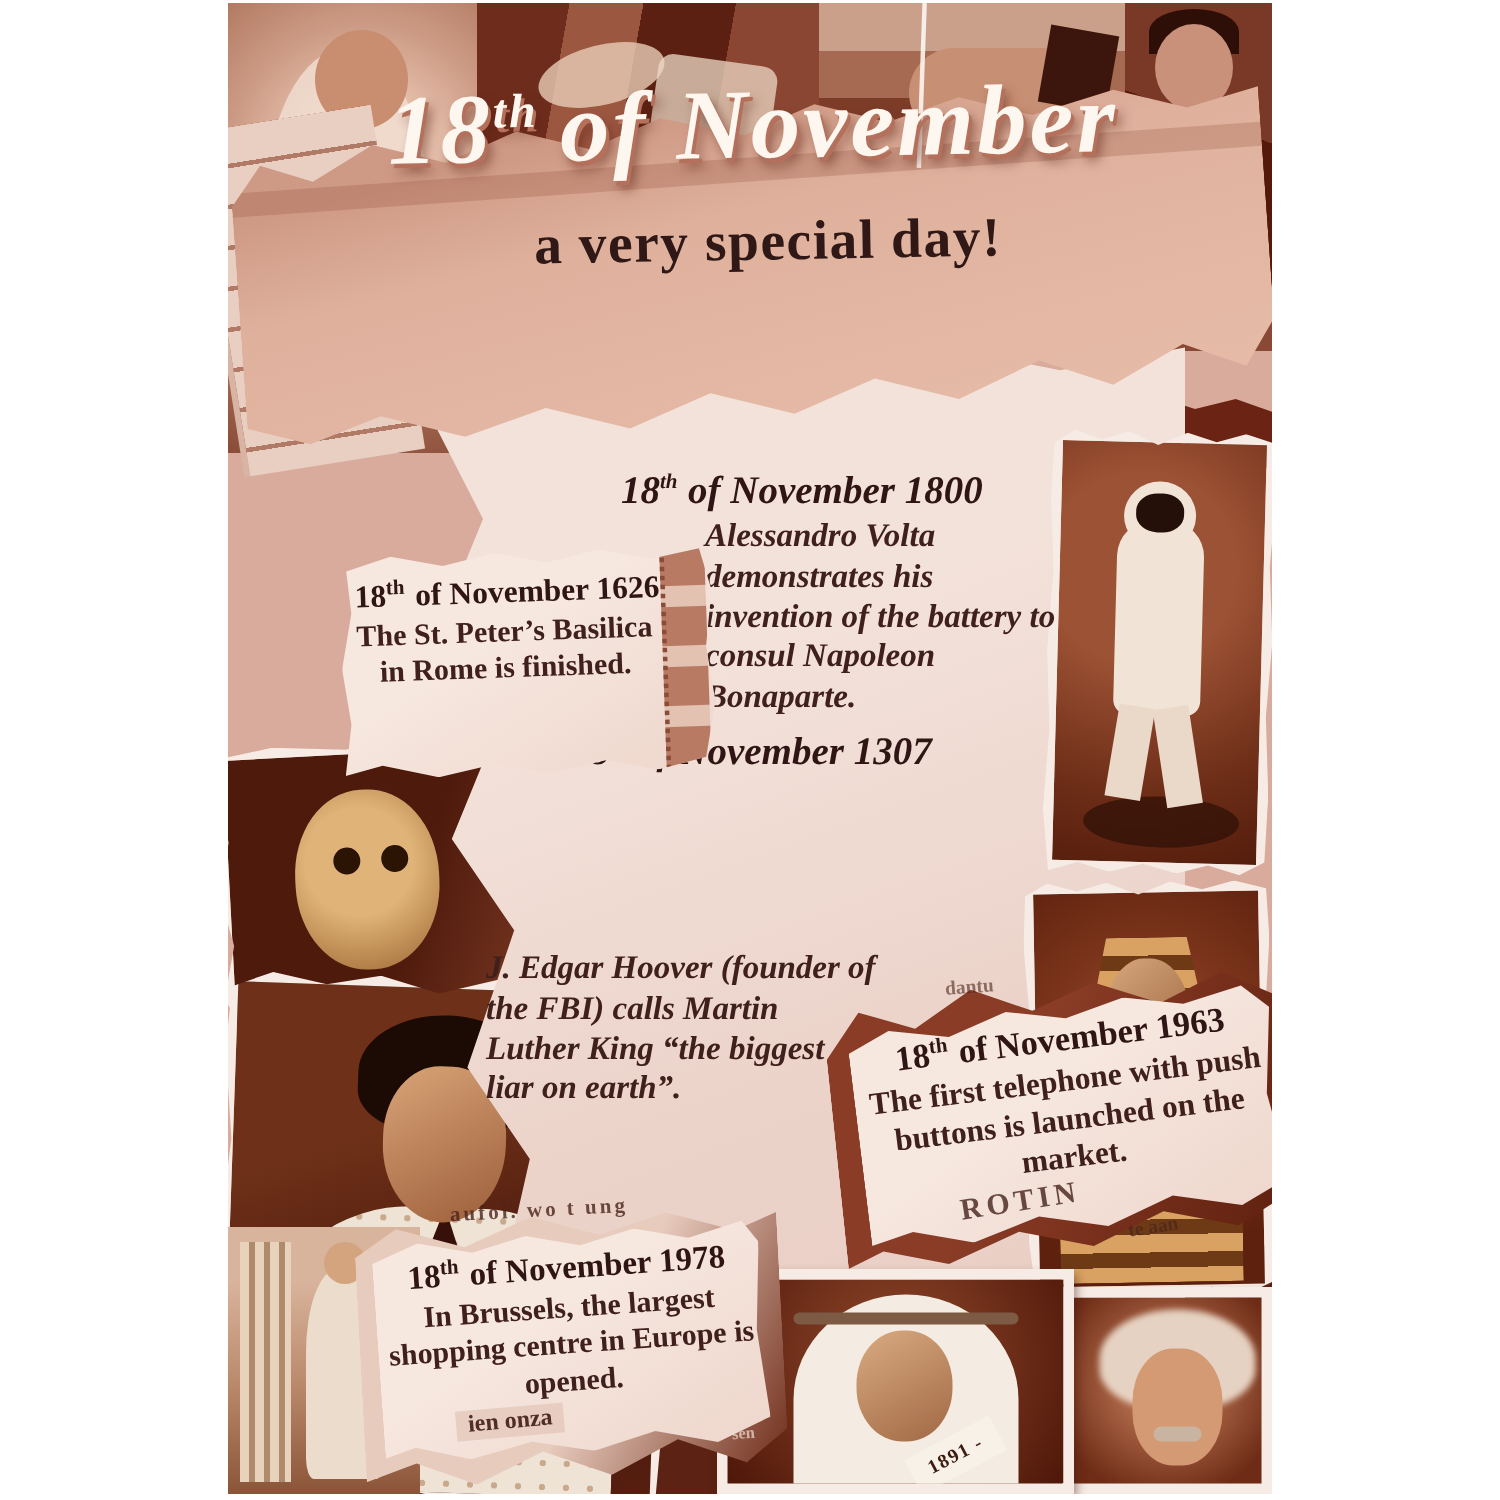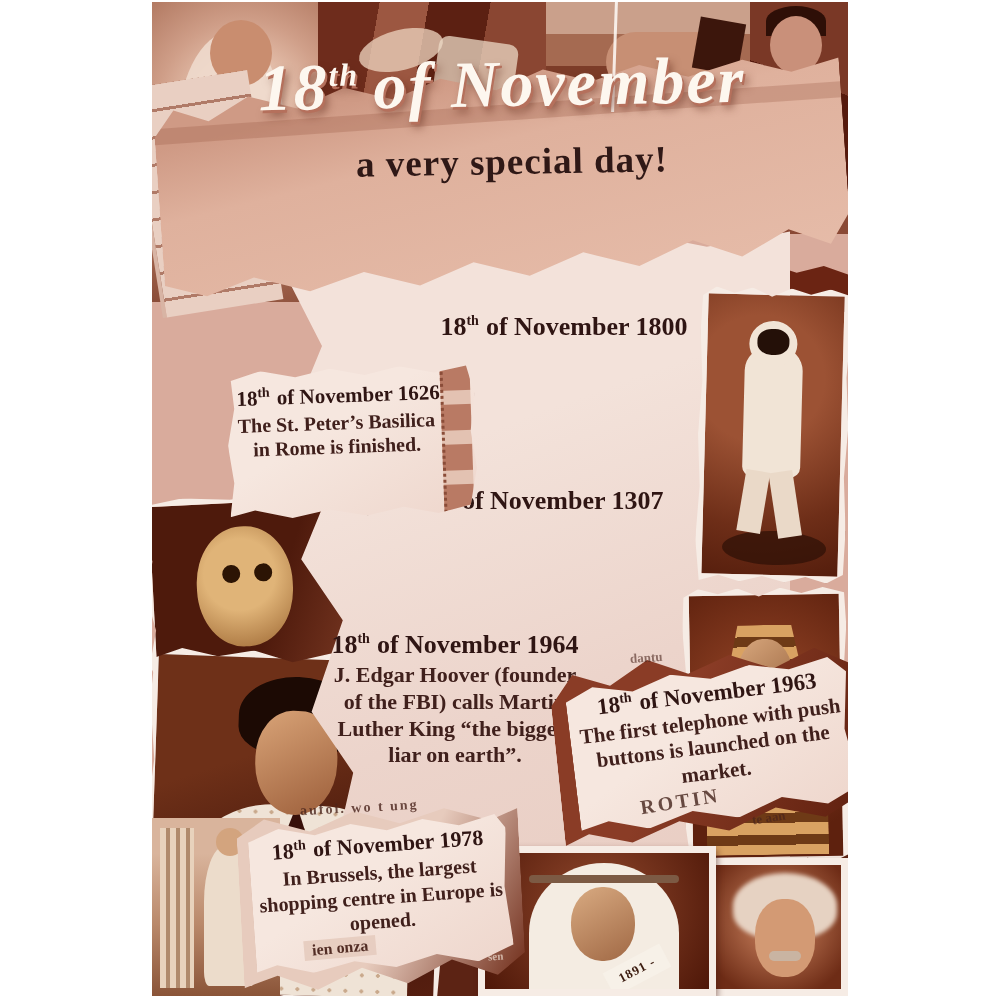--- a/index.html
+++ b/index.html
@@ -57,21 +57,21 @@
   .subtitle-line { position:absolute; left:120px; top:138px; width:480px; text-align:center; transform:rotate(-1deg);
     color:#2f1816; font-weight:bold; font-size:37px; letter-spacing:1px; white-space:nowrap; }
 
   
   .central-paper { position:absolute; left:118px; top:222px; width:520px; height:762px; z-index:3;
     background:linear-gradient(160deg,#f3e2da 0 30%, #ecd4cb 60%, #e7cabf 100%);
     clip-path:polygon(18% 0%,40% 2%,62% 0%,84% 3%,100% 1%,100% 99%,82% 100%,66% 97%,50% 100%,36% 96%,28% 88%,20% 92%,12% 84%,16% 72%,8% 64%,14% 52%,6% 44%,12% 34%,4% 26%,10% 16%,4% 8%);
     box-shadow:-4px 4px 10px rgba(100,40,30,.25); }
 
   
-  .fact { position:absolute; z-index:7; color:#3b1c18; text-align:center; }
+  .fact { position:absolute; z-index:7; color:#3b1c18; text-align:left;font-style:italic; }
   .fact-head { font-weight:bold; font-size:26px; color:#2f1513; white-space:nowrap; }
   .fact-head sup { font-size:14px; }
   .fact-head .rest { margin-left:7px; }
   .fact-body { font-weight:bold; font-size:22px; line-height:1.22; color:#40201c; margin-top:2px; }
 
   .fact-1800 { left:262px; top:310px; width:300px; }
   .fact-1800 .fact-body { width:238px; margin-left:56px; }
   .fact-1307 { left:228px; top:484px; width:320px; }
   .fact-1964 { left:172px; top:628px; width:262px; }
   .fact-1964 .fact-body { font-size:22px; }
@@ -254,32 +254,30 @@
     </div>
     <div class="title-line" style="z-index:6;">
       <span>18</span><sup>th</sup><span class="rest">of November</span>
     </div>
     <div class="subtitle-line" style="z-index:6;">a very special day!</div>
 
     <div class="fact fact-1800">
       <div class="fact-head">
         <span>18</span><sup>th</sup><span class="rest">of November 1800</span>
       </div>
+      <div class="fact-body">Alessandro Volta demonstrates his invention of the battery to consul Napoleon Bonaparte.</div>
     </div>
 
     <div class="fact fact-1307">
       <div class="fact-head">
         <span>18</span><sup>th</sup><span class="rest">of November 1307</span>
       </div>
     </div>
 
     <div class="fact fact-1964">
-      <div class="fact-head">
-        <span>18</span><sup>th</sup><span class="rest">of November 1964</span>
-      </div>
       <div class="fact-body">J. Edgar Hoover (founder of the FBI) calls Martin Luther King “the biggest liar on earth”.</div>
     </div>
 
     <div class="snippet snip-1626">
       <div class="film-strip"></div>
       <div class="fact-head">
         <span>18</span><sup>th</sup><span class="rest">of November 1626</span>
       </div>
       <div class="fact-body">The St. Peter’s Basilica in Rome is finished.</div>
     </div>

